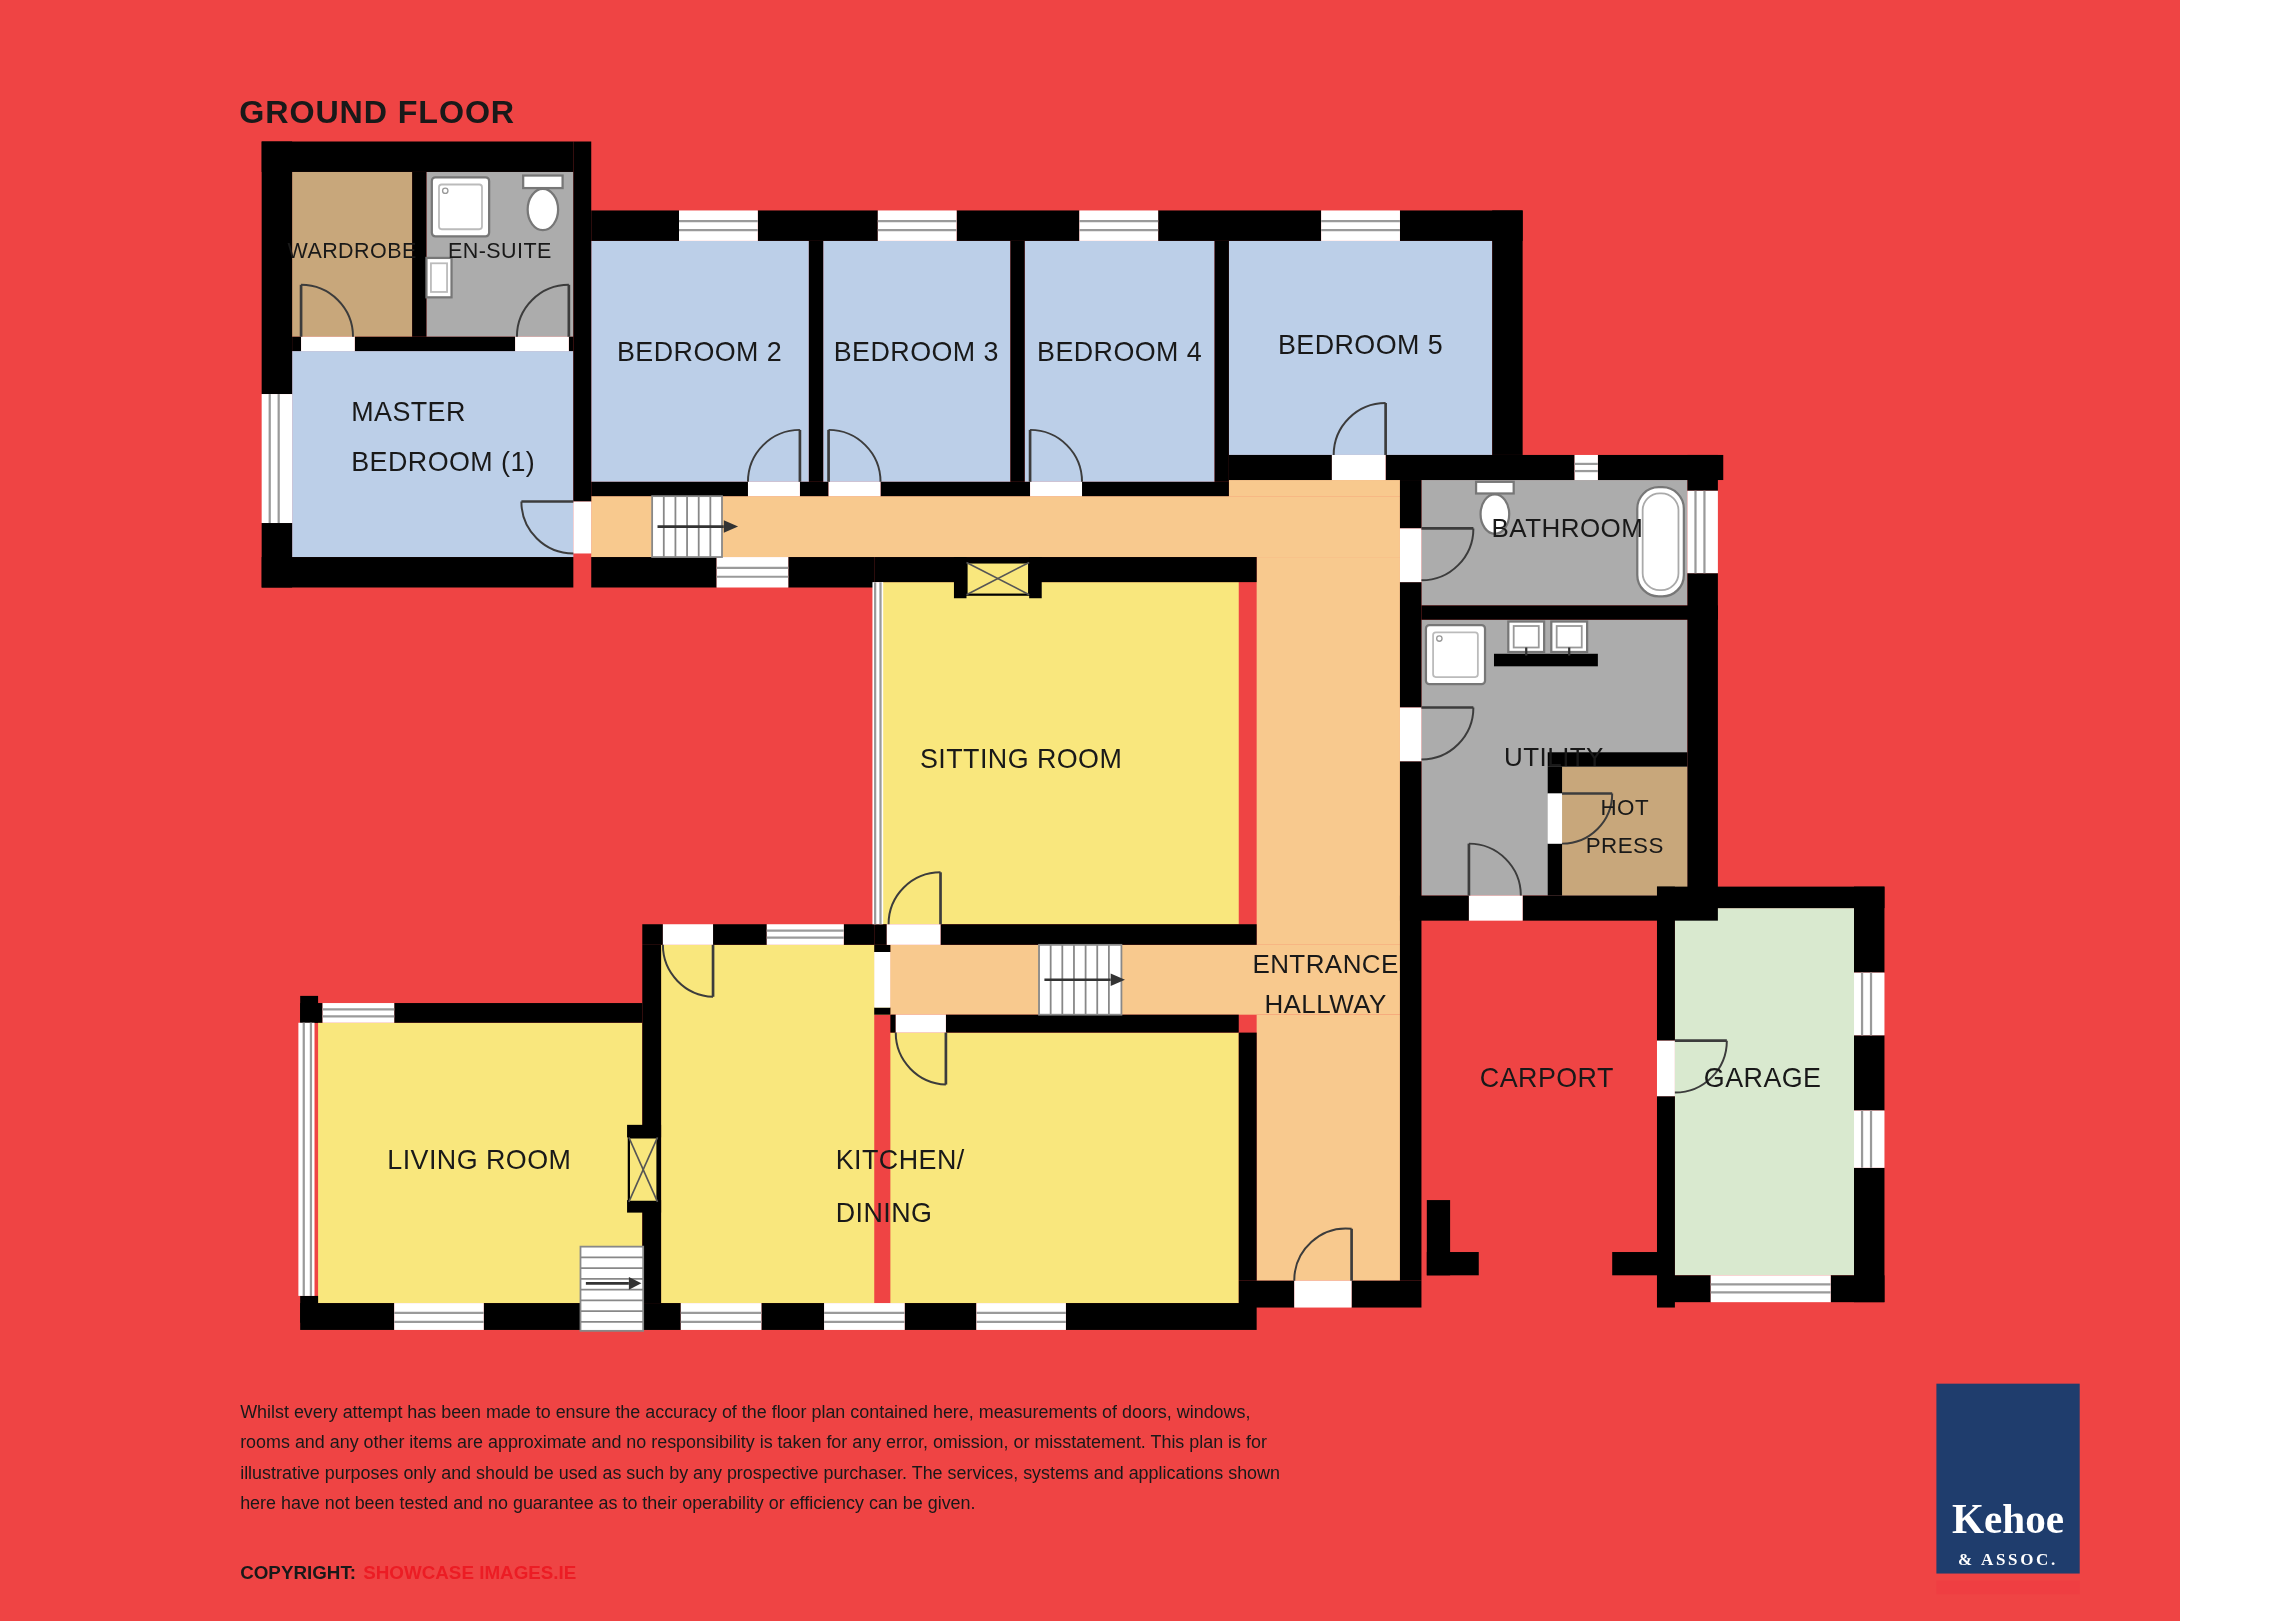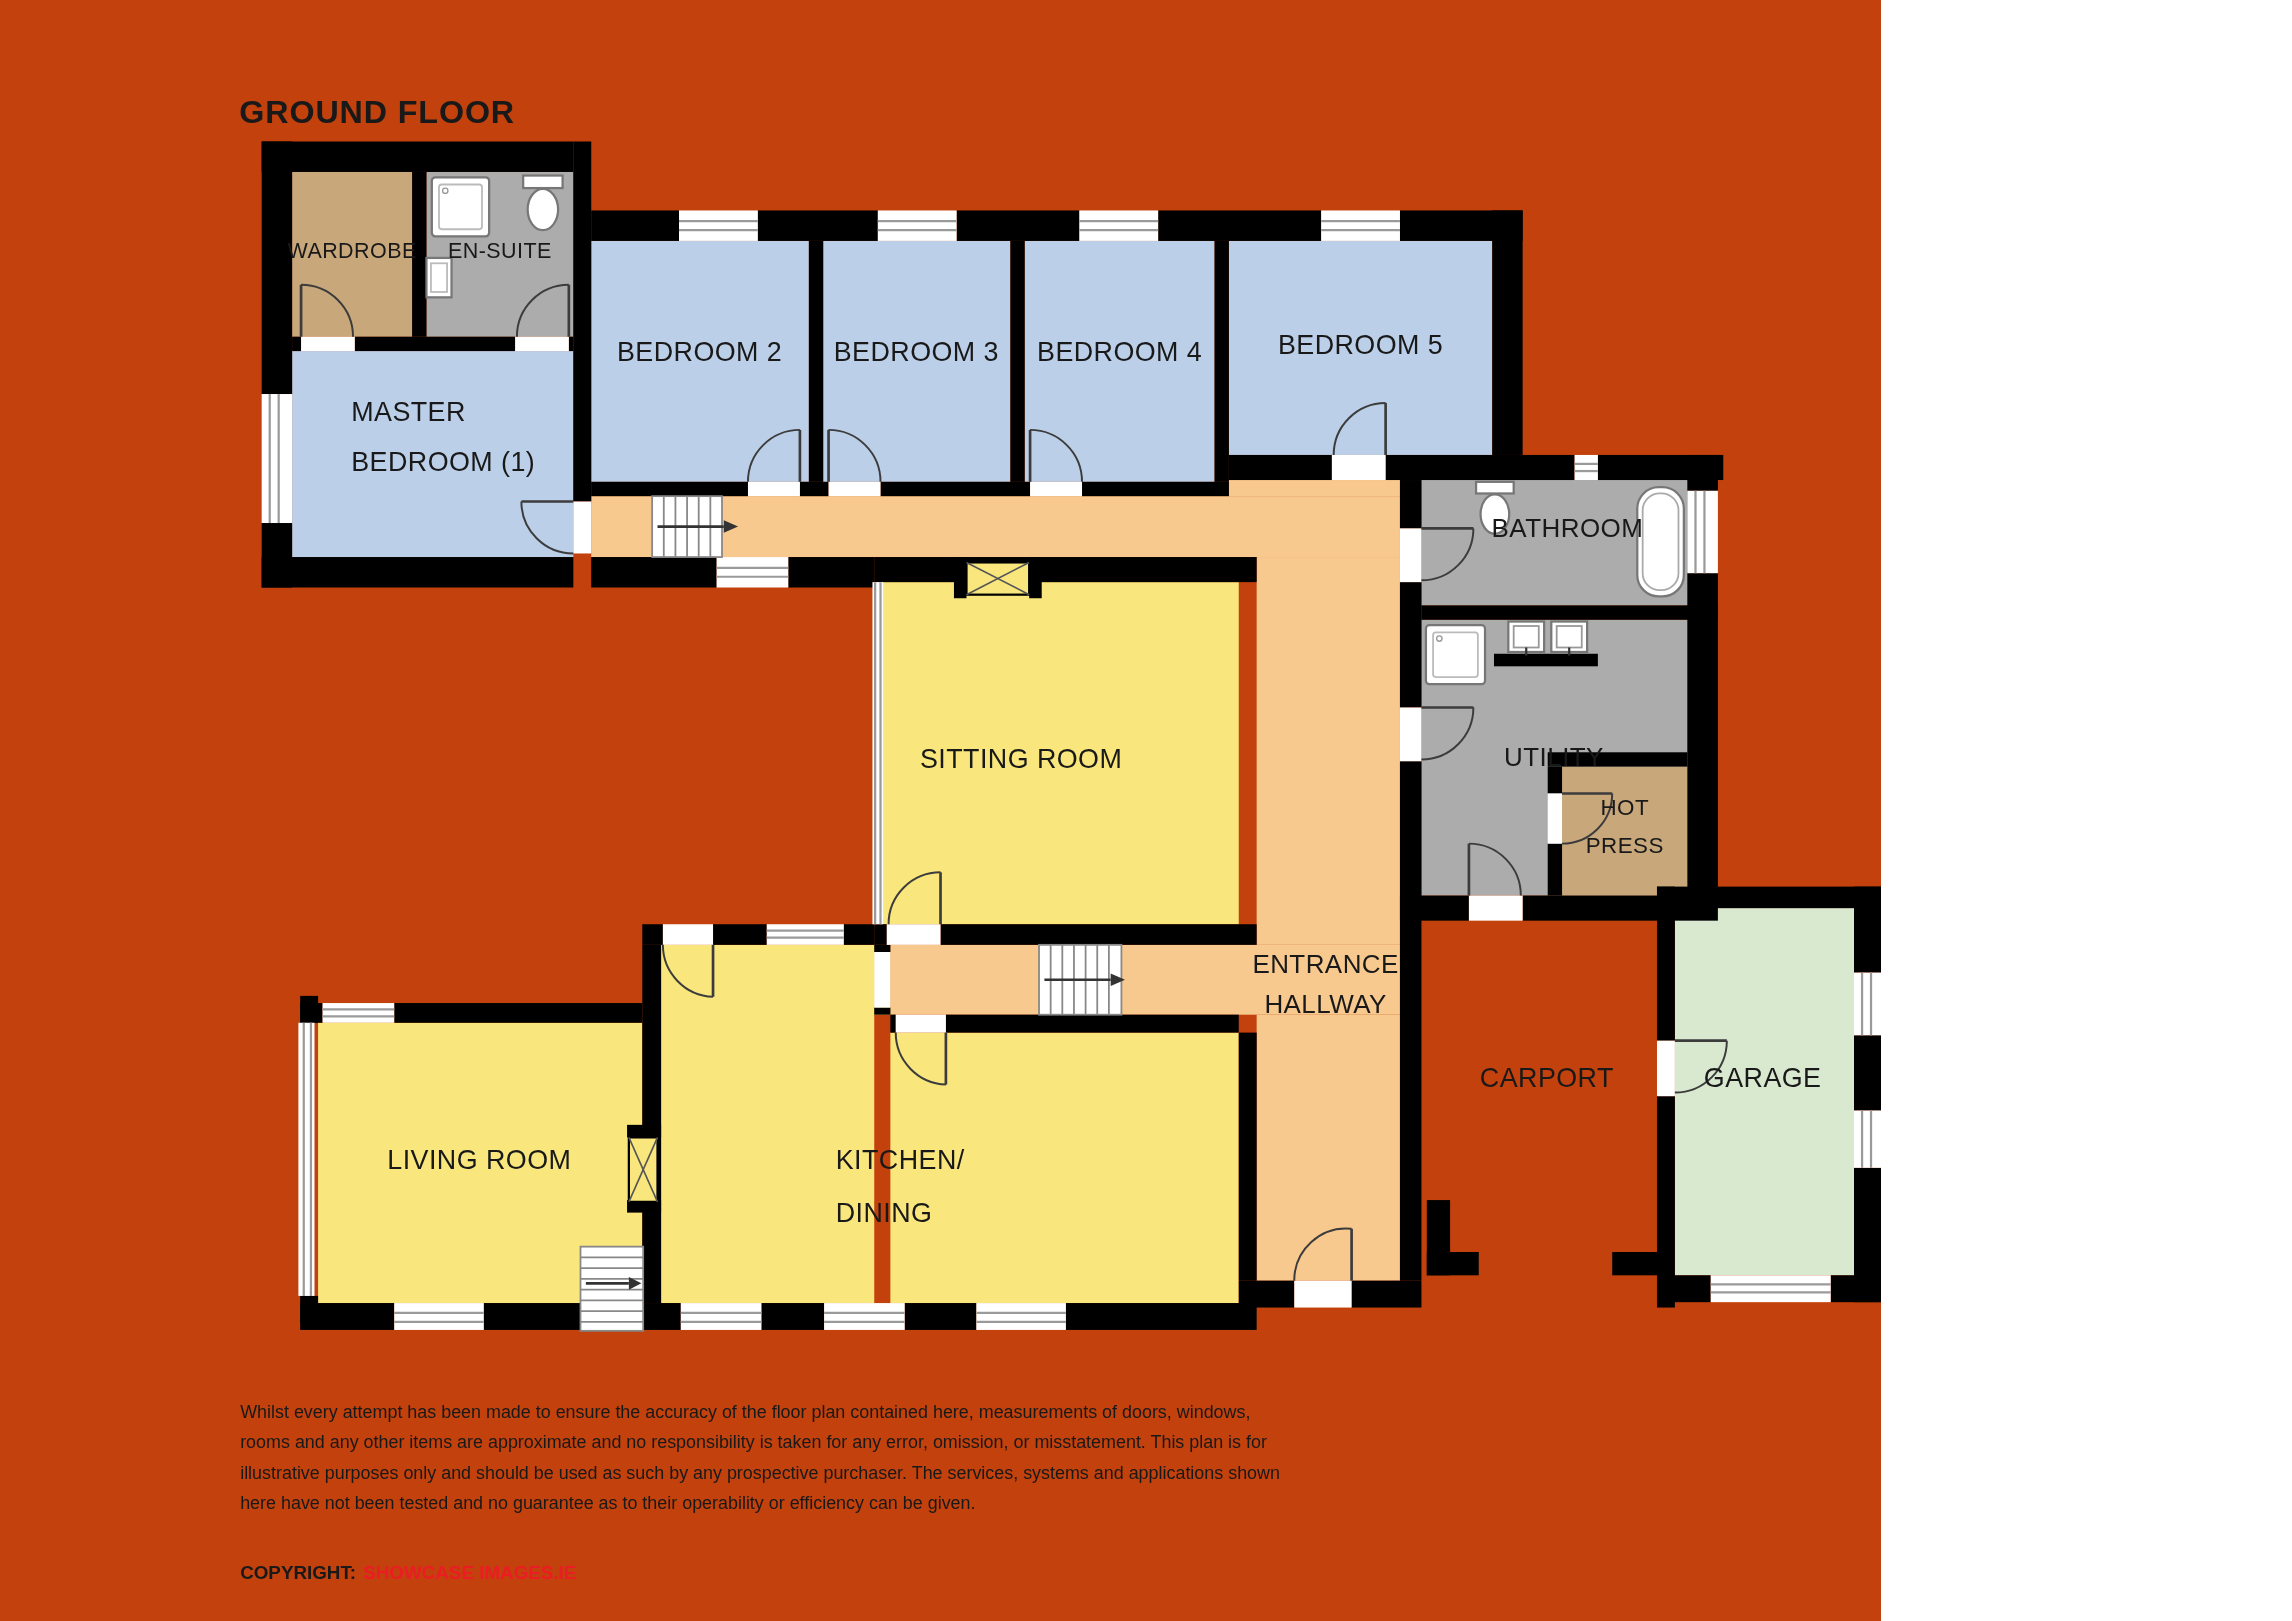--- a/index.html
+++ b/index.html
@@ -1,16 +1,16 @@
 <!DOCTYPE html>
 <html style="font-size:14.3px"><head>
 <meta charset="utf-8">
 <style>
   html,body{margin:0;padding:0;background:#ffffff;}
-  .page{position:relative;width:1881px;height:1621px;background:#c2410c;overflow:hidden;}
+  .page{position:relative;width:2180px;height:1621px;background:#ef4444;overflow:hidden;}
   svg{display:block;}
   text{font-family:"Liberation Sans", sans-serif;fill:#191919;}
   .roomlbl{font-weight:500;letter-spacing:.5px;}
   .title{font-weight:600;letter-spacing:1px;}
   .foot{font-weight:400;}
   .logo-name{font-family:"Liberation Serif", serif;font-weight:700;fill:#fff;}
   .logo-sub{font-family:"Liberation Serif", serif;font-weight:700;fill:#fff;letter-spacing:3px;}
 </style>
 </head>
 <body>

